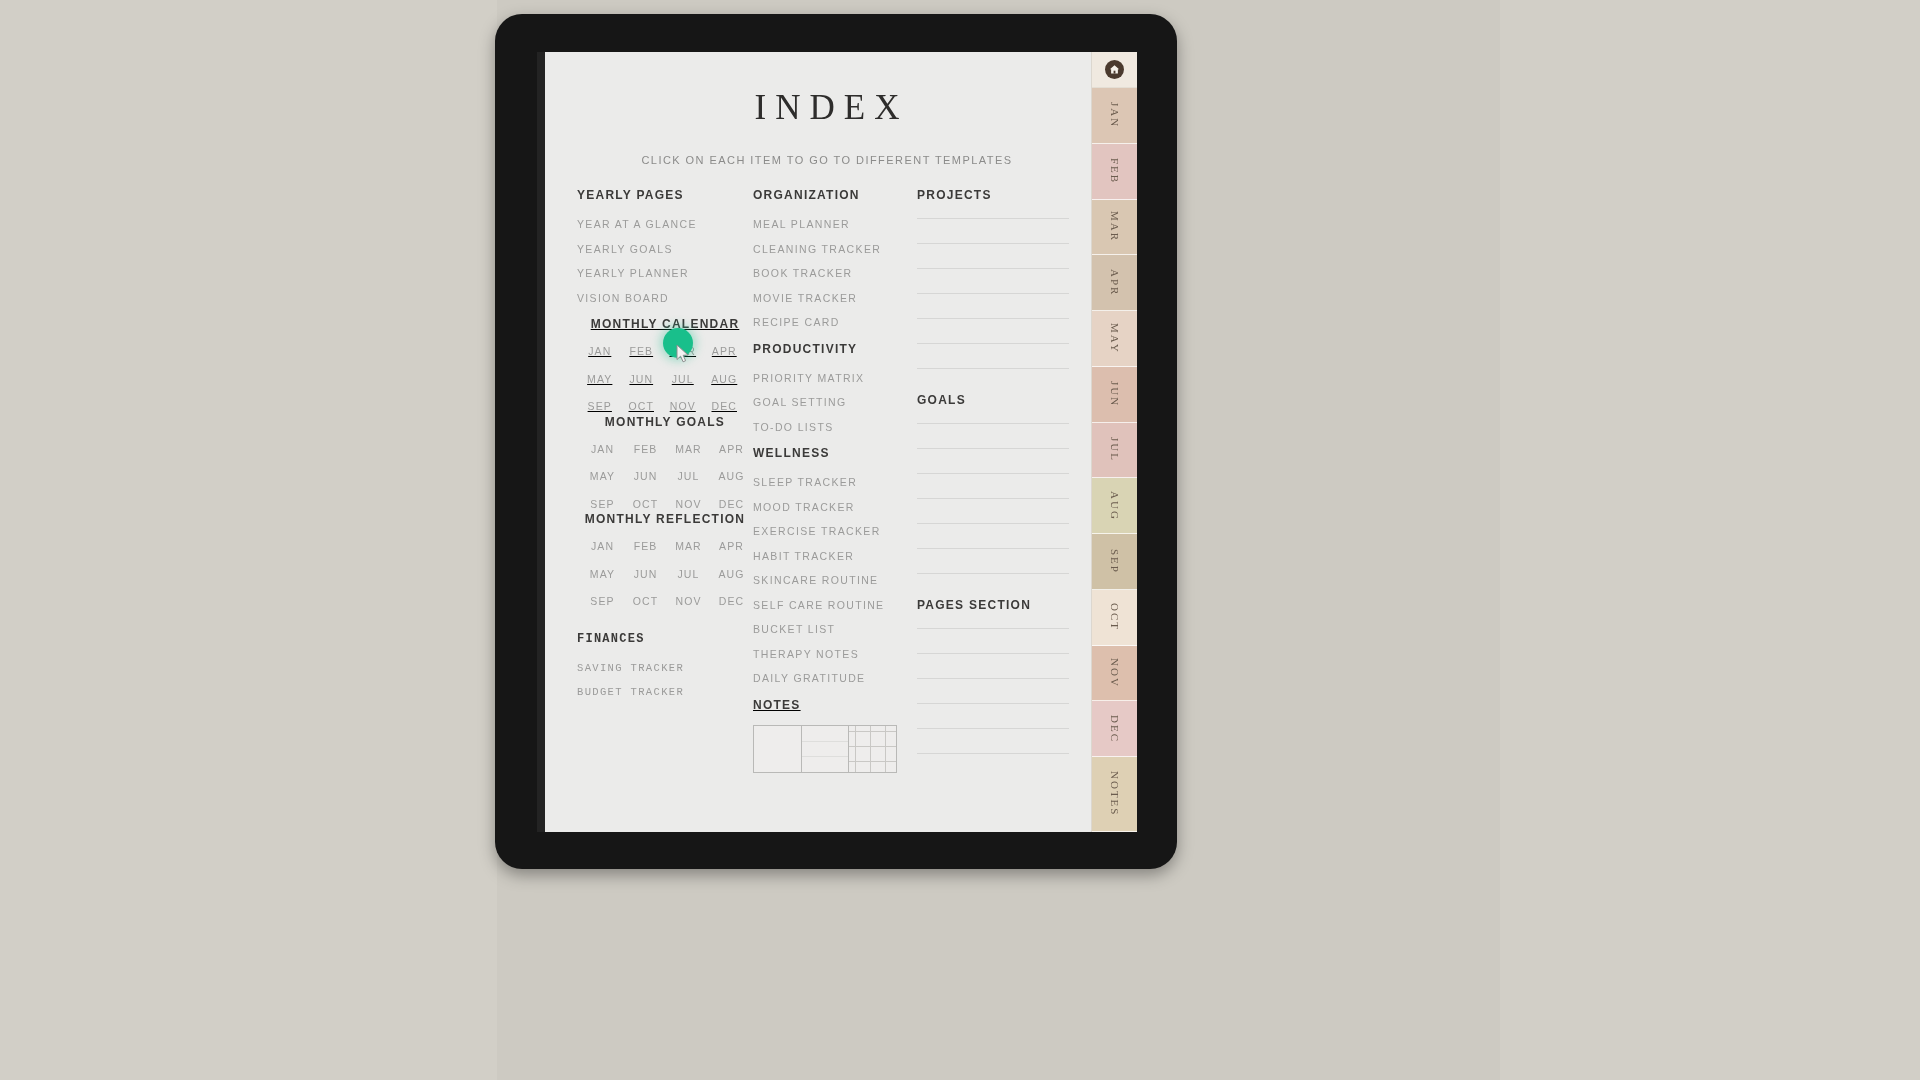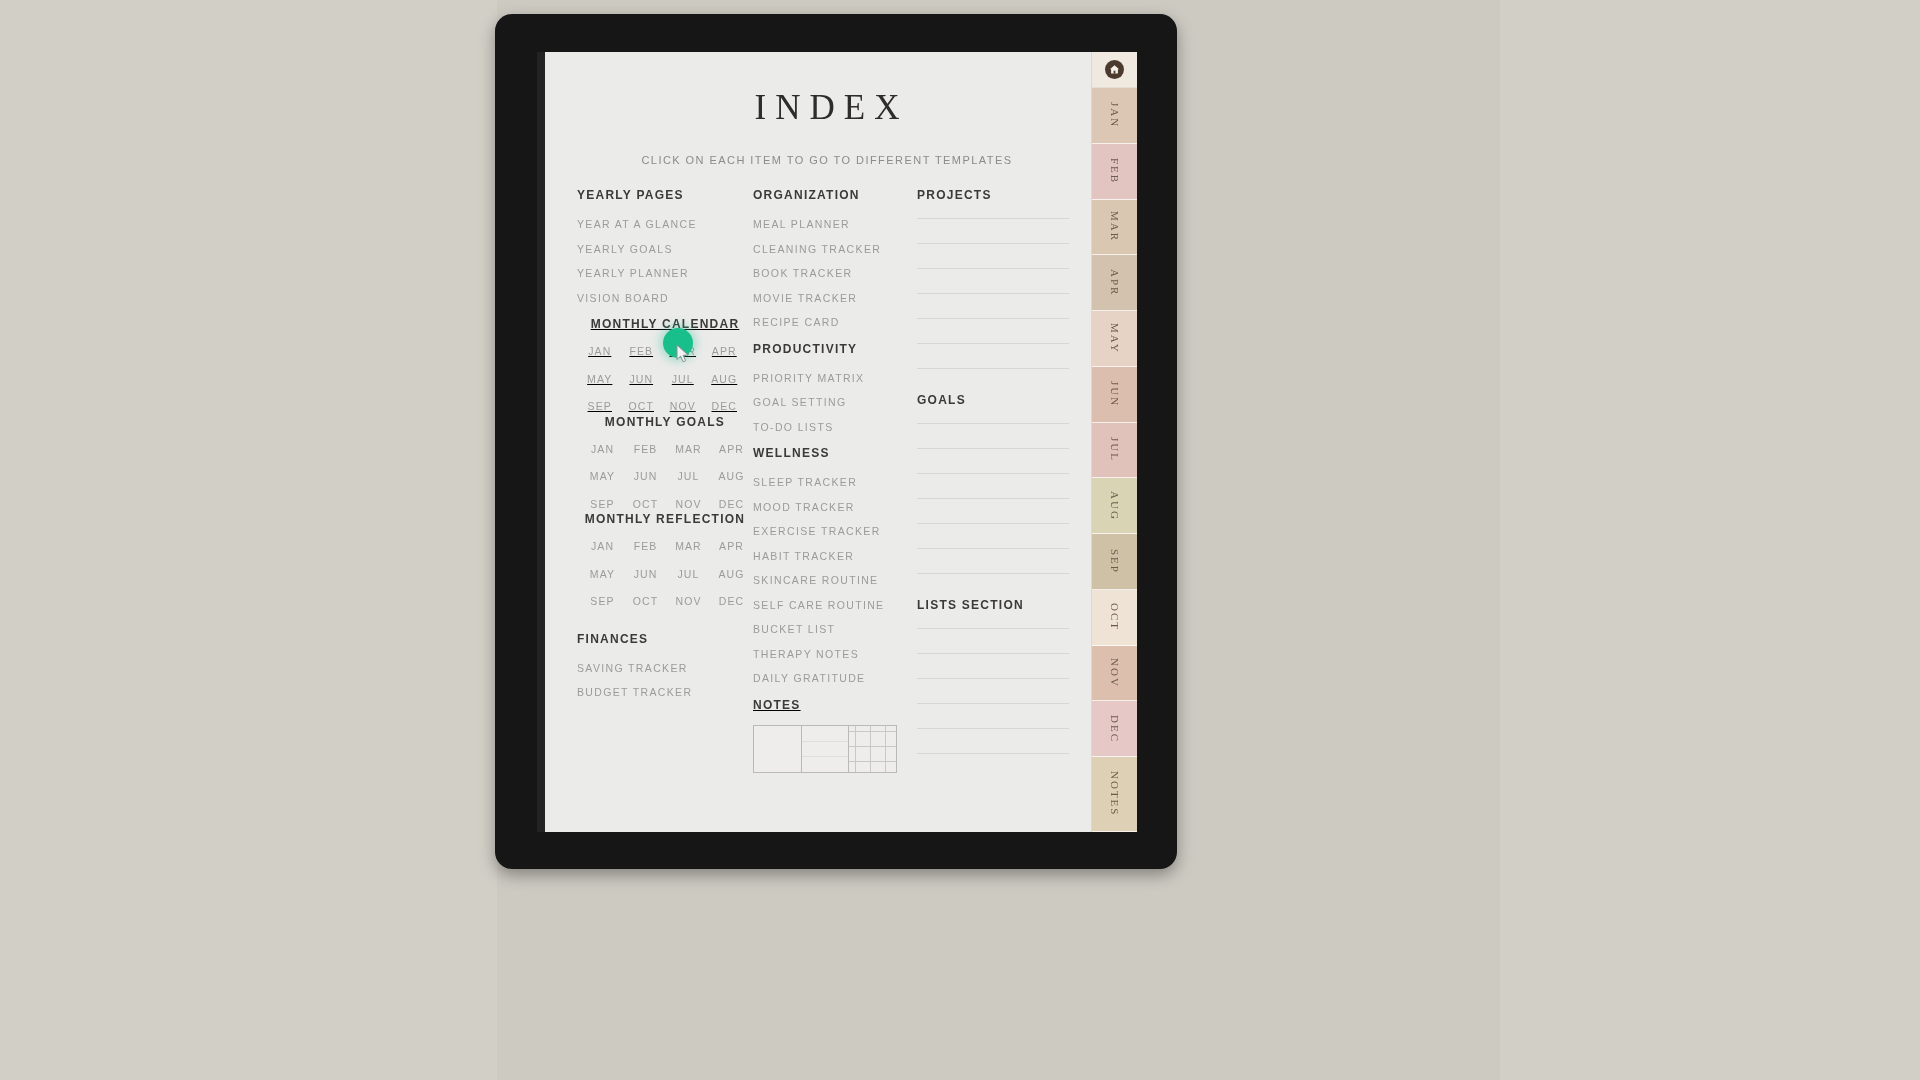--- a/index.html
+++ b/index.html
@@ -27,21 +27,21 @@
   .side-band.right { right: 0;  width: 420px; }
 
   
   .tablet {
     position: absolute;
     left: 495px;
     top: 14px;
     width: 682px;
     height: 855px;
     background: #161616;
-    border-radius: 17px;
+    border-radius: 27px;
     box-shadow: 0 6px 16px rgba(0,0,0,.35);
   }
 
   .tablet-inner {
     position: absolute;
     left: 42px;
     top: 38px;
     width: 600px;
     height: 780px;
     background: #1c1c1c;
@@ -133,21 +133,21 @@
     grid-template-columns: repeat(4, 1fr);
     row-gap: 17px;
     margin-top: 15px;
     text-align: center;
   }
   .month-grid .link { letter-spacing: 1.1px; }
 
   .mg-cal { width: 166px; margin-left: 2px; }
   .mg-goal { width: 172px; margin-left: 4px; }
 
-  .block-gap-lg { margin-top: 25px; }
+  .block-gap-lg { margin-top: 25px; font-family: Liberation Mono, monospace; }
   .block-gap-md { margin-top: 3px; }
   .block-gap-sm { margin-top: 14px; text-decoration: underline; }
 
   
   .rules { margin-top: 16px; }
   .rule {
     height: 1px;
     background: #d6d6d5;
     margin-bottom: 24px;
     width: 152px;
@@ -419,21 +419,21 @@
                 <div class="rule"></div>
                 <div class="rule"></div>
                 <div class="rule"></div>
                 <div class="rule"></div>
                 <div class="rule"></div>
                 <div class="rule"></div>
               </div>
             </div>
 
             <div>
-              <div class="sec-head">LISTS SECTION</div>
+              <div class="sec-head">PAGES SECTION</div>
               <div class="rules">
                 <div class="rule"></div>
                 <div class="rule"></div>
                 <div class="rule"></div>
                 <div class="rule"></div>
                 <div class="rule"></div>
                 <div class="rule"></div>
               </div>
             </div>
 

